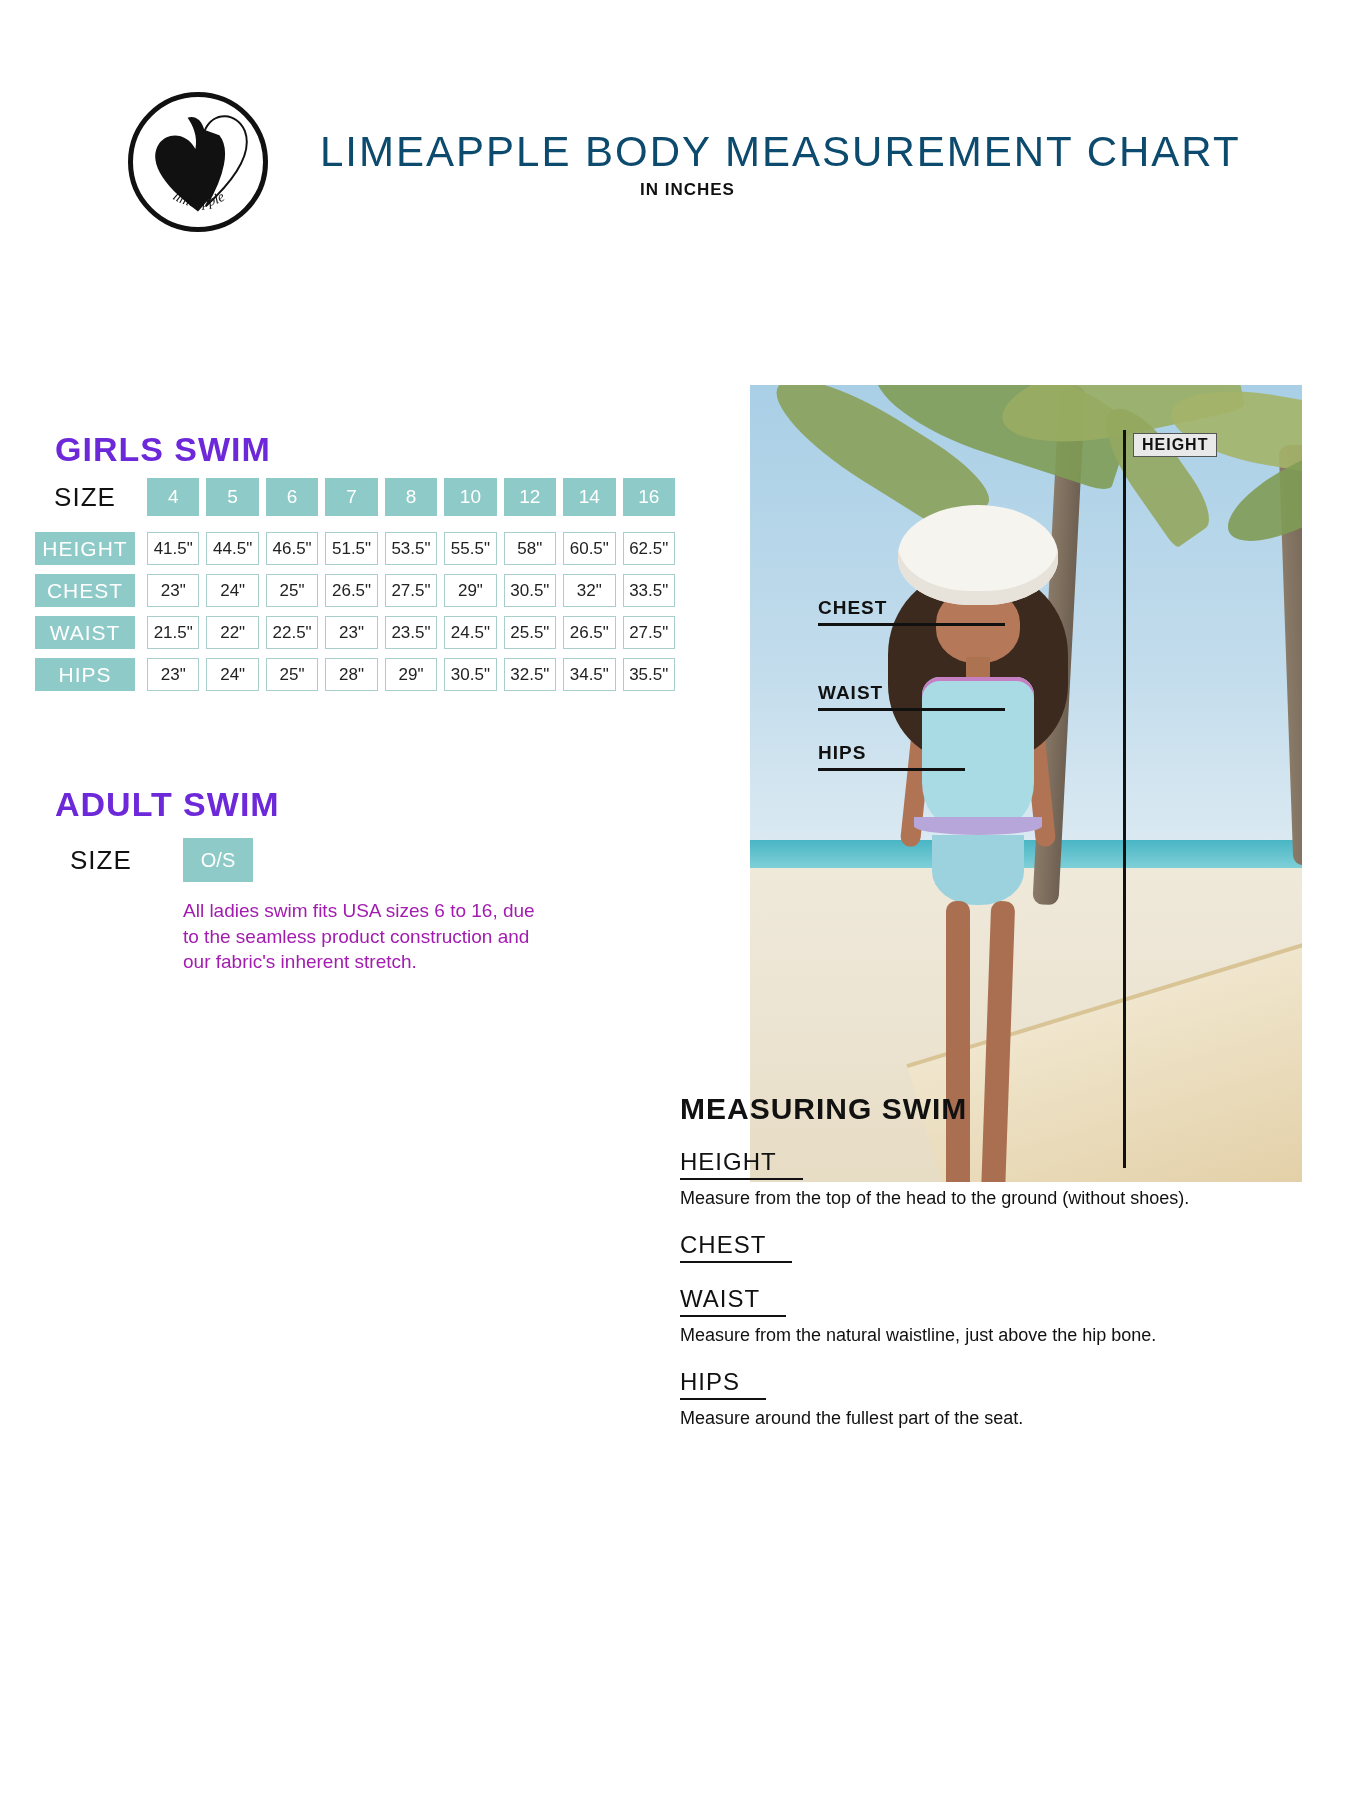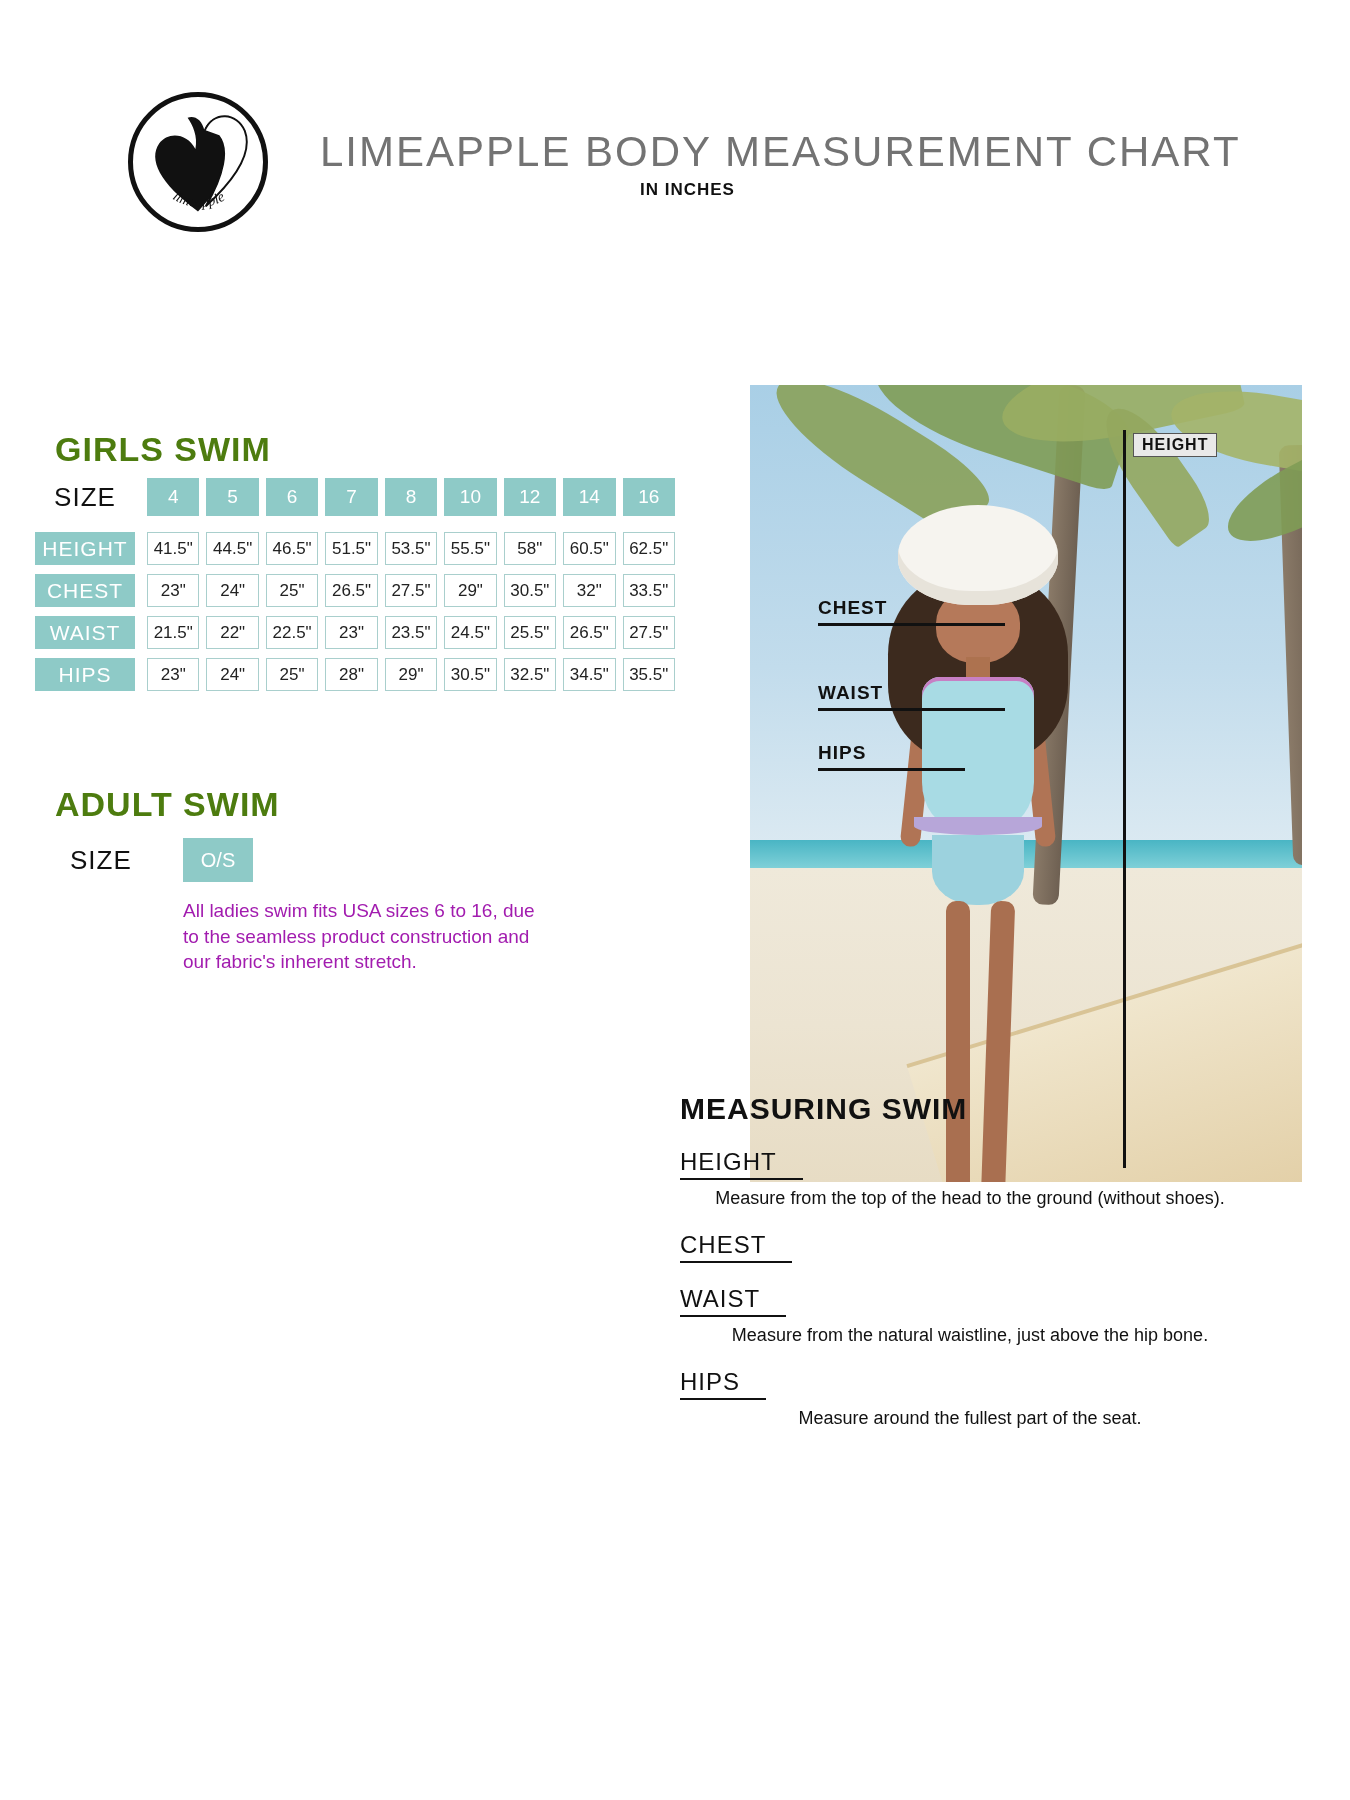--- a/index.html
+++ b/index.html
@@ -15,33 +15,33 @@
   
   .logo {
     position: absolute; left: 128px; top: 92px;
     width: 140px; height: 140px;
     border: 5px solid #111; border-radius: 50%;
     background: #fff; overflow: hidden;
   }
   .logo svg { width: 100%; height: 100%; }
   .page-title {
     position: absolute; left: 320px; top: 128px; width: 740px;
-    font-size: 42px; letter-spacing: 2px; color: #737373;
+    font-size: 42px; letter-spacing: 2px; color: #0c4a6e;
     font-weight: 400; white-space: nowrap;
     font-stretch: condensed;
   }
   .page-subtitle {
     position: absolute; left: 640px; top: 180px;
     font-size: 17px; font-weight: bold; color: #111; letter-spacing: 1px; text-align: center;
   }
 
   
   .section-heading {
     position: absolute;
-    font-size: 34px; font-weight: 800; color: #4d7c0f; letter-spacing: 1px;
+    font-size: 34px; font-weight: 800; color: #6d28d9; letter-spacing: 1px;
   }
   #girls-heading { left: 55px; top: 430px; }
   #adult-heading { left: 55px; top: 785px; }
 
   
   .gtable { position: absolute; left: 35px; top: 478px; width: 640px; }
   .grow { display: flex; align-items: center; margin-bottom: 9px; }
   .grow-label {
     width: 100px; height: 33px; margin-right: 12px;
     display: flex; align-items: center; justify-content: center;
@@ -172,21 +172,21 @@
 
   
   #guide { position: absolute; left: 680px; top: 1092px; width: 580px; }
   #guide-heading { font-size: 30px; font-weight: 800; letter-spacing: 1px; color: #111; }
   .guide-item { margin-top: 22px; }
   .guide-term {
     display: inline-block; font-size: 24px; color: #111; letter-spacing: 1px;
     border-bottom: 2px solid #111; padding-right: 26px; padding-bottom: 2px;
     font-stretch: condensed;
   }
-  .guide-def { margin-top: 8px; font-size: 18px; color: #111; text-align: center; }
+  .guide-def { margin-top: 8px; font-size: 18px; color: #111; }
 </style>
 </head>
 <body>
 
 <div class="logo">
   <svg viewBox="0 0 100 100">
     <path d="M50 88 C 20 66, 12 48, 20 36 C 27 26, 42 28, 48 40 C 50 30, 46 22, 42 16 C 47 14, 53 17, 55 26 C 58 15, 70 12, 78 20 C 88 30, 84 52, 50 88 Z" fill="#111"></path>
     <path d="M55 26 C 62 10, 80 12, 86 26 C 92 42, 80 62, 56 84 C 70 60, 74 40, 66 30 Z" fill="#fff" stroke="#111" stroke-width="1.5"></path>
     <path id="logo-arc" d="M 30 78 A 38 38 0 0 0 88 56" fill="none"></path>
     <text font-size="11" font-style="italic" font-family="Liberation Serif, serif" fill="#111">

